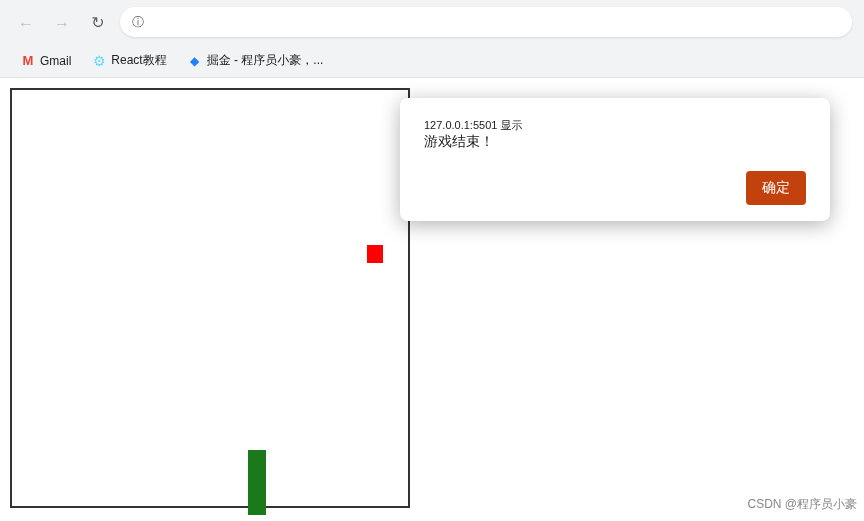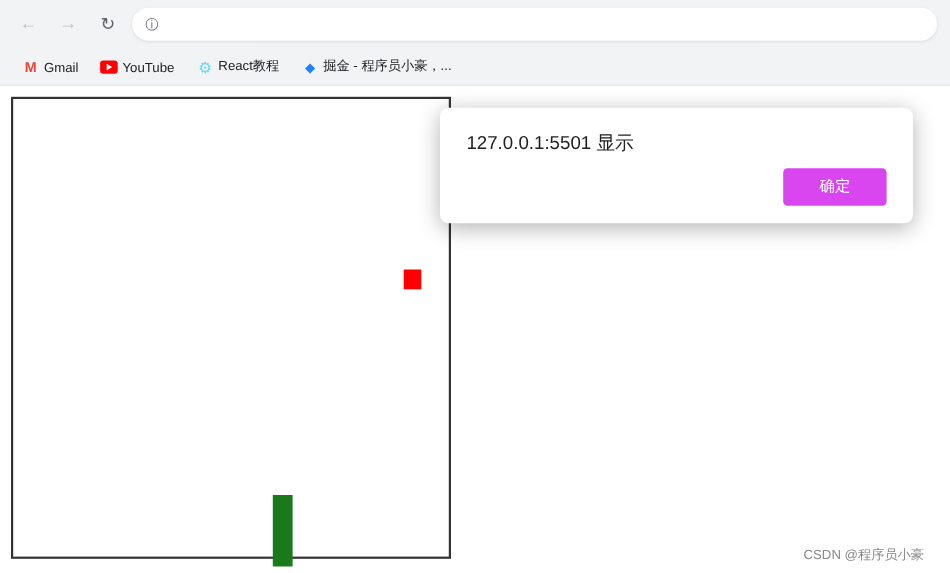--- a/index.html
+++ b/index.html
@@ -174,53 +174,52 @@
       top: 20px;
       left: 400px;
       width: 430px;
       background: white;
       border-radius: 8px;
       box-shadow: 0 4px 20px rgba(0,0,0,0.3);
       padding: 20px 24px 16px 24px;
     }
 
     .alert-title {
-      font-size: 17px;
+      font-size: 11px;
       font-weight: 500;
       color: #202124;
-      margin-bottom: 12px;
     }
 
     .alert-message {
       font-size: 14px;
       color: #202124;
       margin-bottom: 20px;
     }
 
     .alert-buttons {
       display: flex;
       justify-content: flex-end;
     }
 
     .alert-ok-btn {
-      background: #d946ef;
+      background: #c2410c;
       color: white;
       border: none;
       border-radius: 4px;
-      padding: 8px 33px;
+      padding: 8px 16px;
       font-size: 14px;
       cursor: pointer;
       font-family: Arial, sans-serif;
     }
 
     
     .csdn-watermark {
       position: absolute;
       bottom: 8px;
-      right: 24px;
+      right: 7px;
       font-size: 12px;
       color: #888;
     }
   </style>
 </head>
 <body>
 
 <div class="browser-chrome">
 
   <div class="nav-bar">
@@ -241,28 +240,20 @@
 
   <div class="bookmarks-bar">
 
     <div class="bookmark-item">
       <div class="bookmark-favicon">
         <span class="gmail-icon" style="color:#EA4335;">M</span>
       </div>
       <span>Gmail</span>
     </div>
 
-    <div class="bookmark-item">
-      <div class="bookmark-favicon">
-        <div class="youtube-icon-wrapper">
-          <div class="youtube-play"></div>
-        </div>
-      </div>
-      <span>YouTube</span>
-    </div>
 
     <div class="bookmark-item">
       <div class="bookmark-favicon">
         <span class="react-icon">⚙</span>
       </div>
       <span>React教程</span>
     </div>
 
     <div class="bookmark-item">
       <div class="bookmark-favicon">
@@ -279,20 +270,21 @@
   <div class="game-area">
 
     <div class="food"></div>
 
     <div class="snake"></div>
   </div>
 
   <div class="alert-overlay">
     <div class="alert-dialog">
       <div class="alert-title">127.0.0.1:5501 显示</div>
+      <div class="alert-message">游戏结束！</div>
       <div class="alert-buttons">
         <button class="alert-ok-btn">确定</button>
       </div>
     </div>
   </div>
 
   <div class="csdn-watermark">CSDN @程序员小豪</div>
 
 </div>
 

